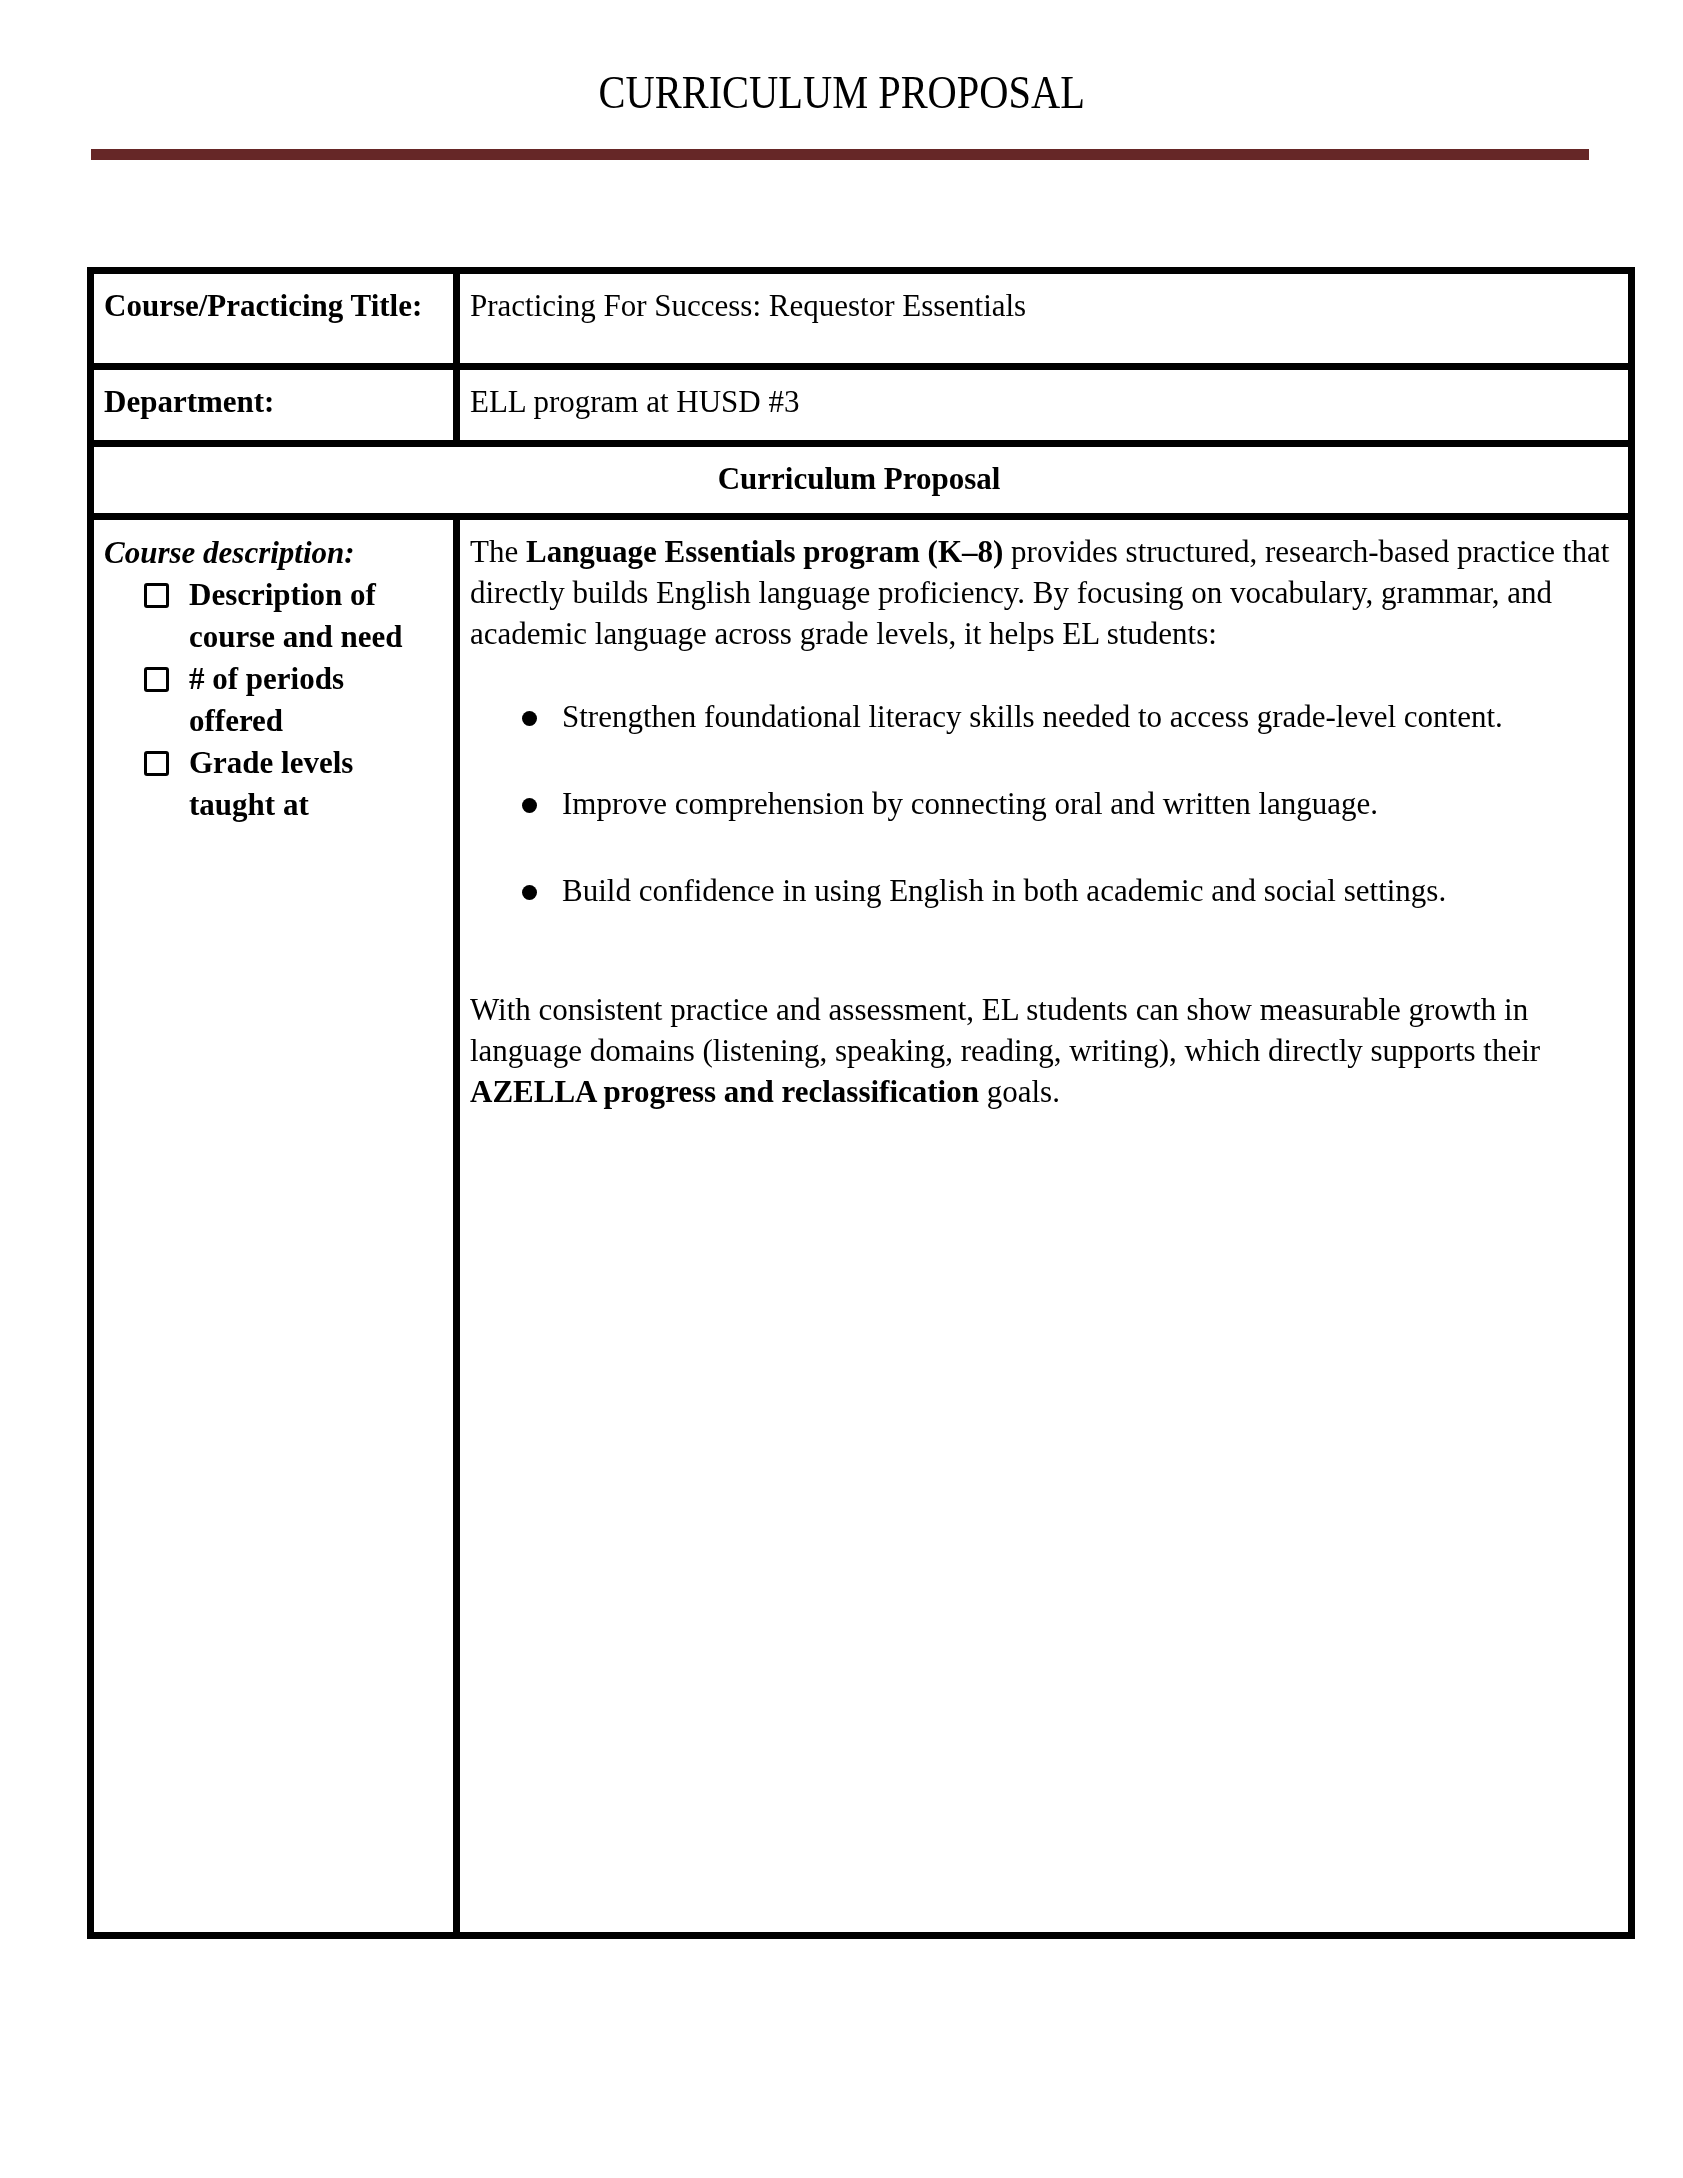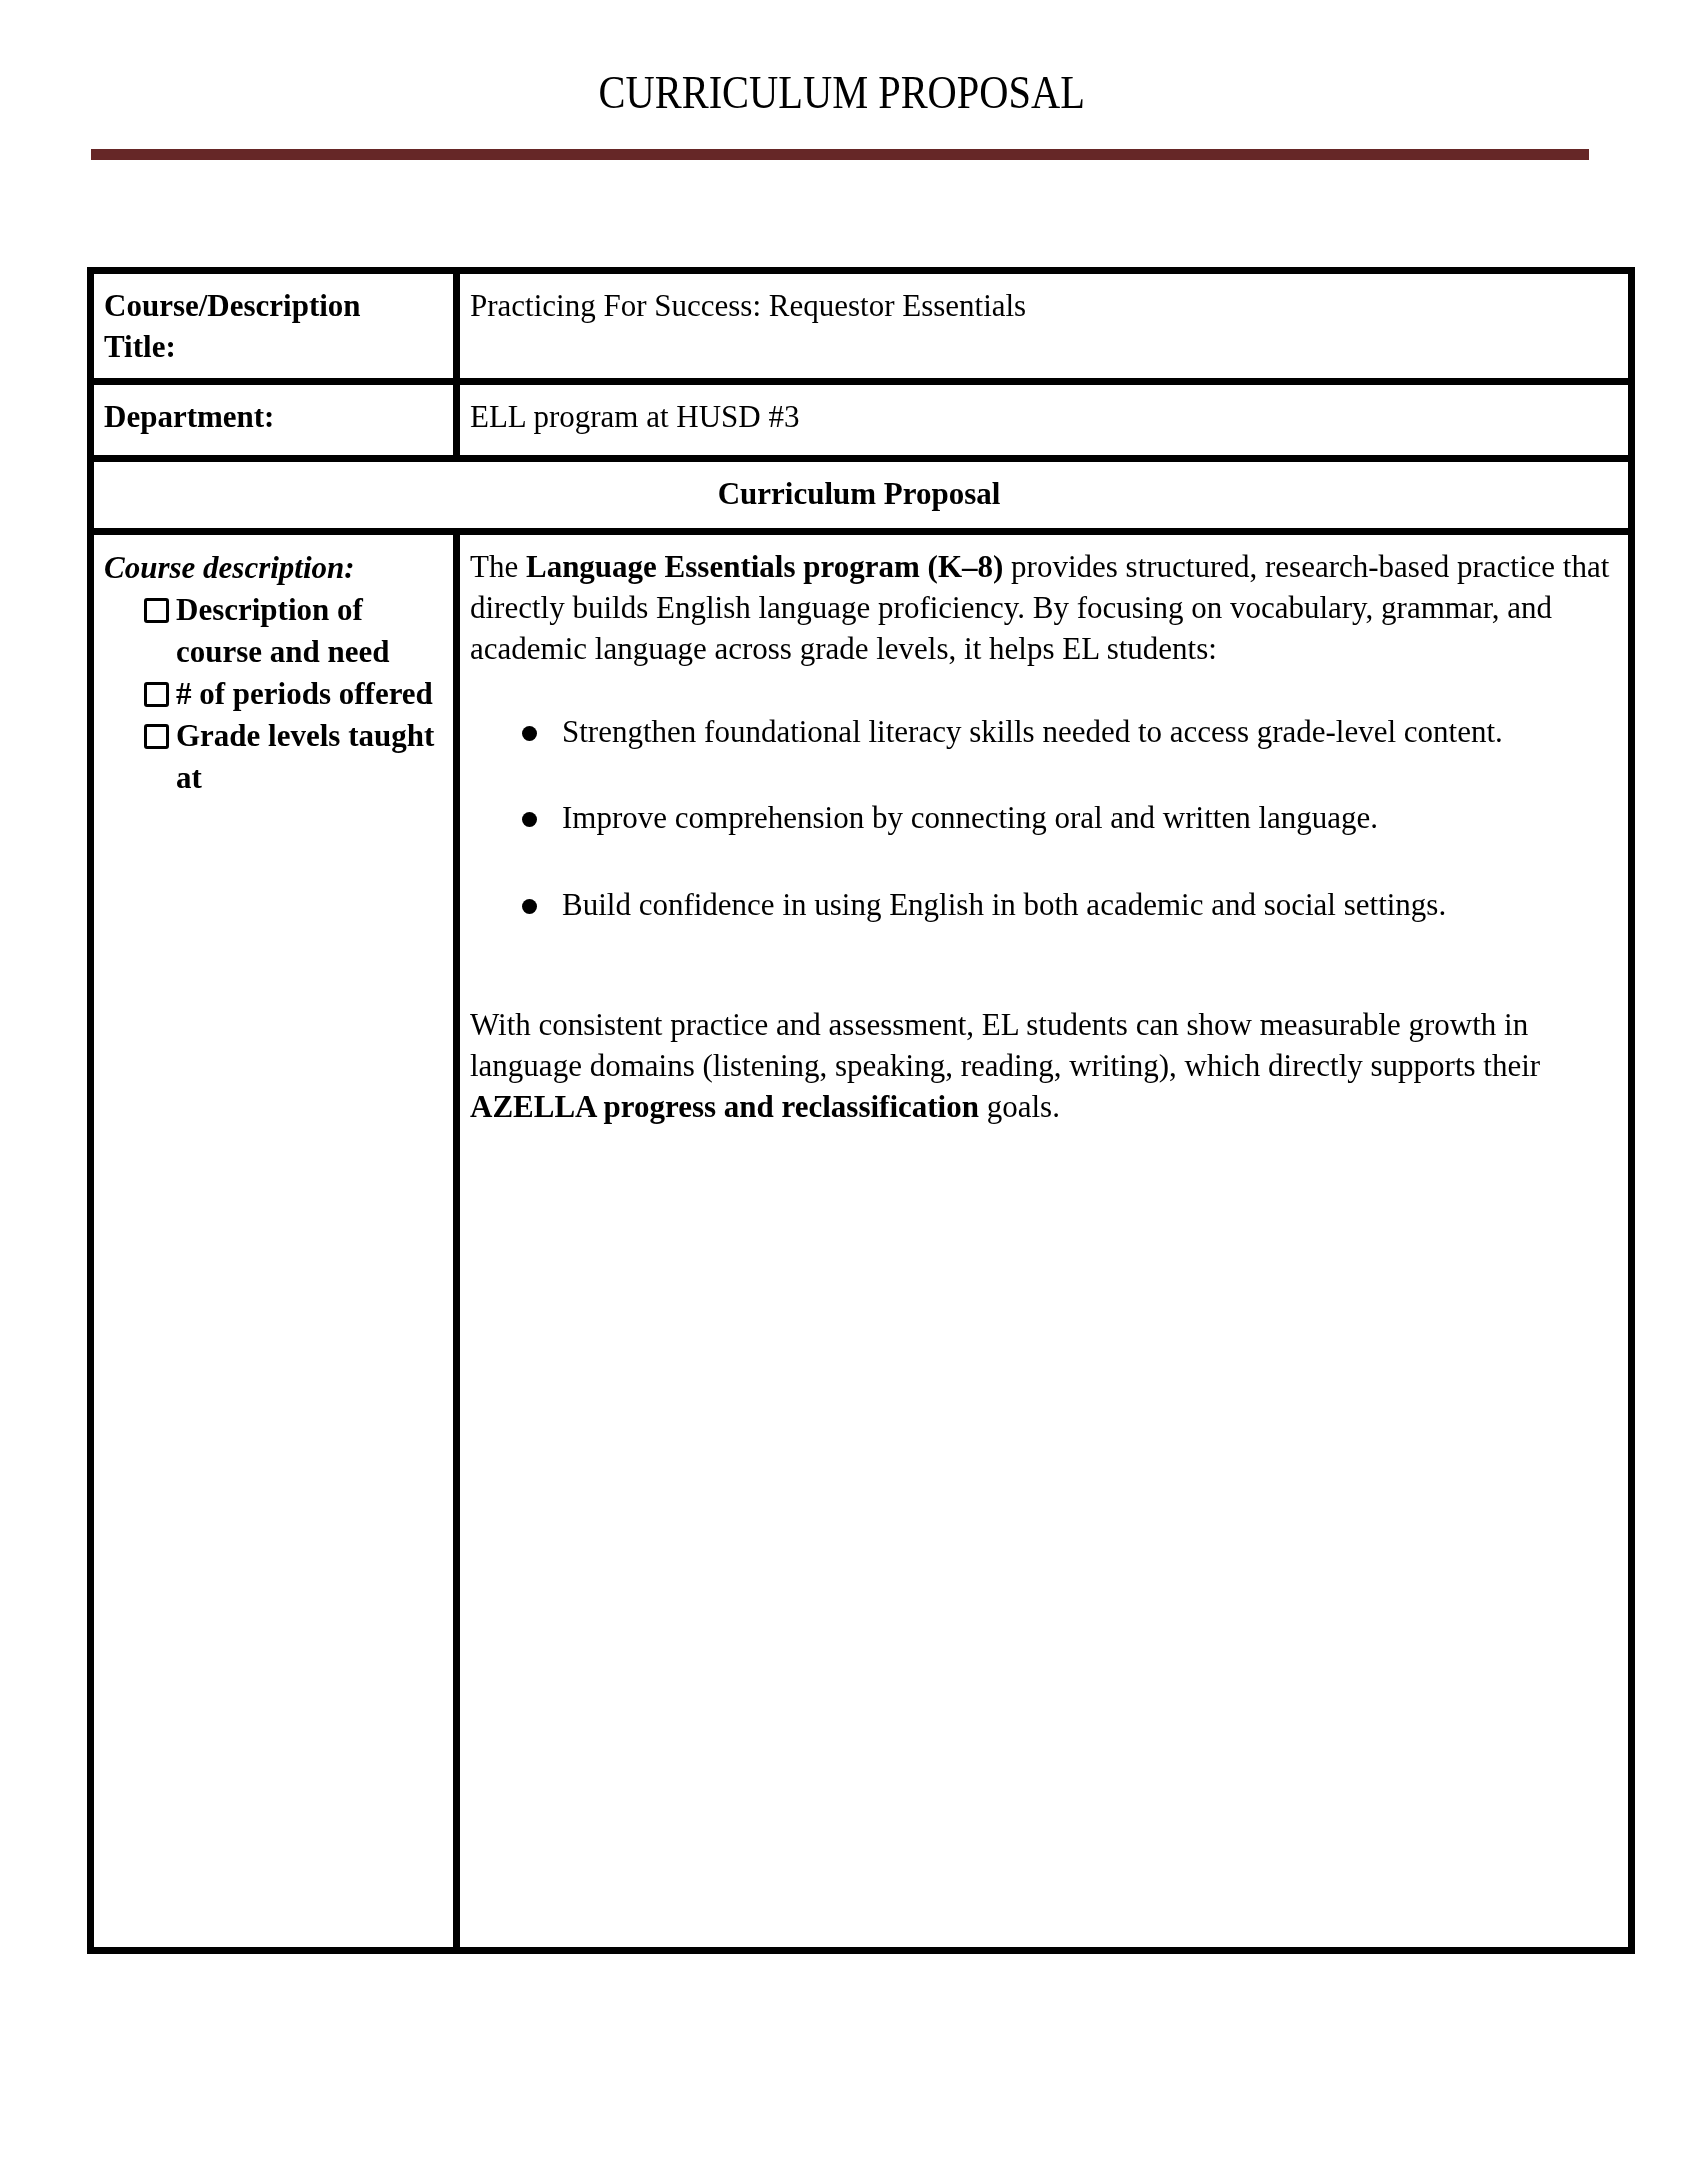--- a/index.html
+++ b/index.html
@@ -67,21 +67,21 @@
 
   
   td.cd-cell { padding: 14px 8px 10px 8px; }
   .cd-label { font-weight: bold; font-size: 31px; line-height: 42px; font-style: italic; }
   ul.checklist {
     list-style: none;
     margin: 0; padding: 0 0 0 40px;
   }
   ul.checklist li {
     display: flex;
-    gap: 7px;
+    gap: 20px;
     font-weight: bold;
     font-size: 31px;
     line-height: 42px;
   }
   .checkbox-icon {
     flex: 0 0 auto;
     width: 19px; height: 19px;
     border: 3px solid #000;
     border-radius: 3px;
     margin-top: 9px;
@@ -127,21 +127,21 @@
     <colgroup>
       <col style="width:366px">
       <col style="width:599px">
       <col style="width:522px">
       <col style="width:54px">
     </colgroup>
 
     <tbody>
 
     <tr style="height:96px">
-      <td class="lbl">Course/Description Title:</td>
+      <td class="lbl">Course/Practicing Title:</td>
       <td class="val" colspan="3">Practicing For Success: Requestor Essentials</td>
     </tr>
 
     <tr style="height:77px">
       <td class="lbl">Department:</td>
       <td class="val" colspan="3">ELL program at HUSD #3</td>
     </tr>
 
     <tr style="height:73px">
       <td class="section-hdr" colspan="4">Curriculum Proposal</td>

